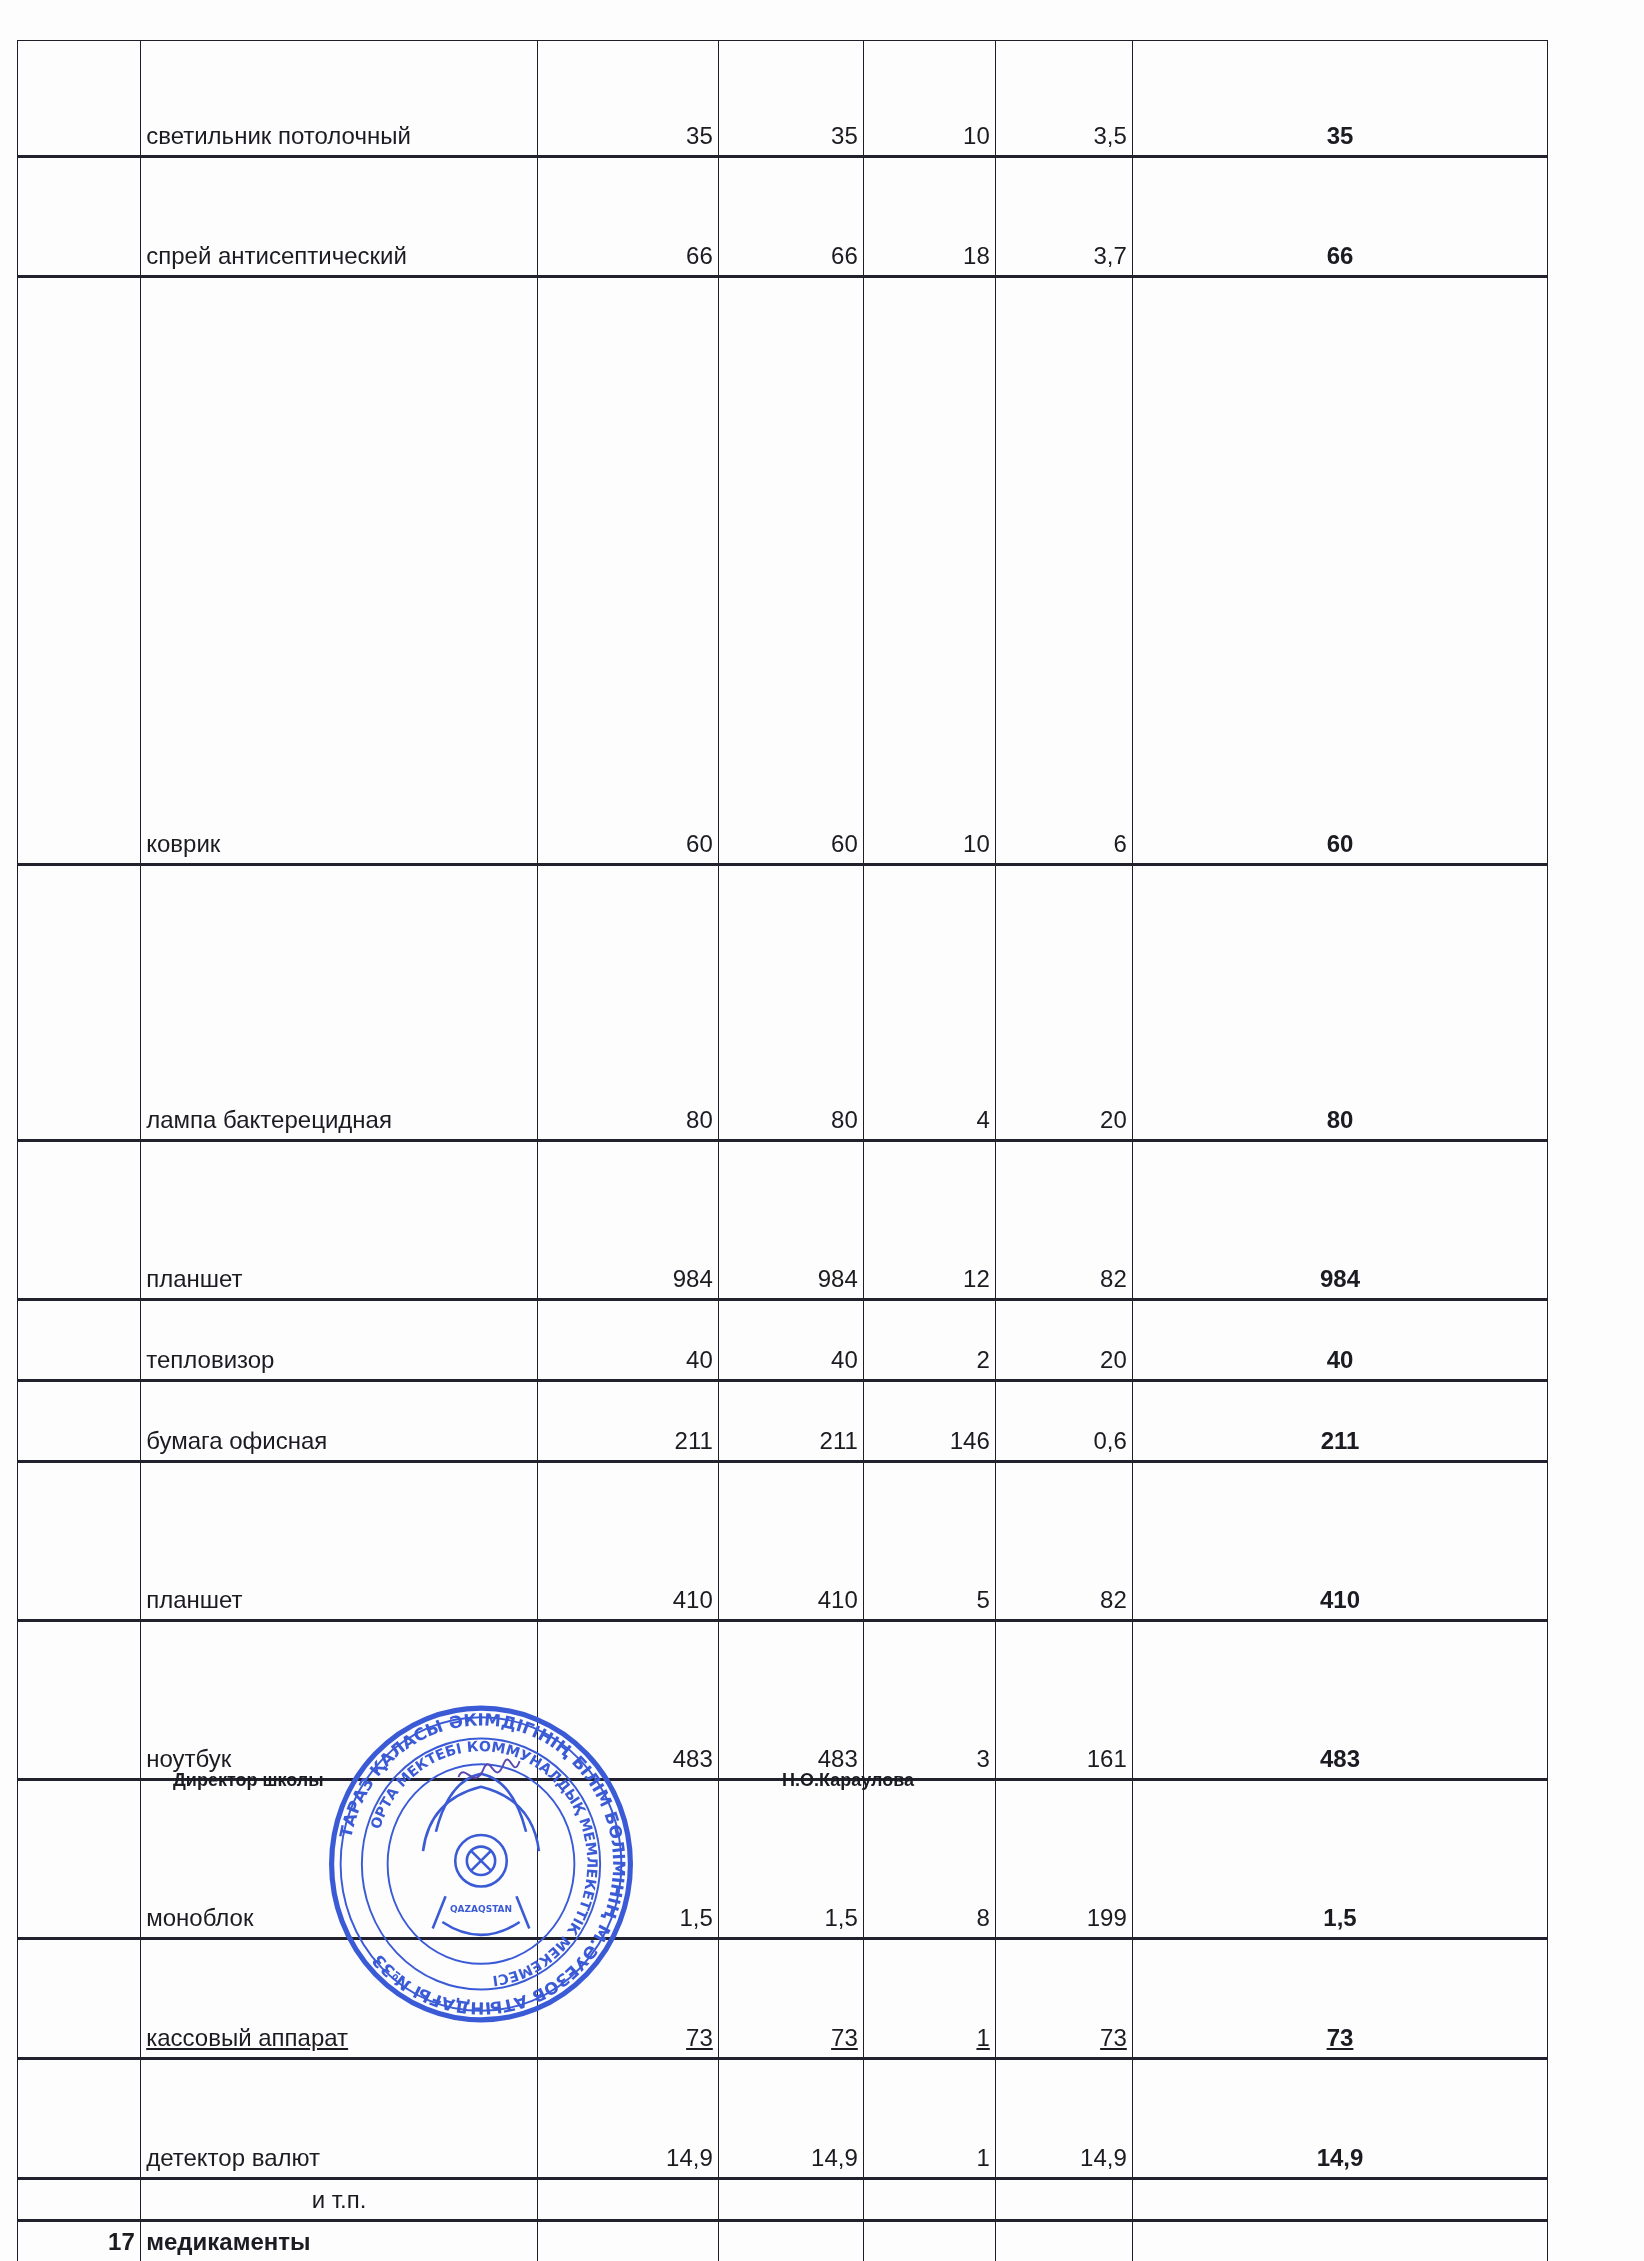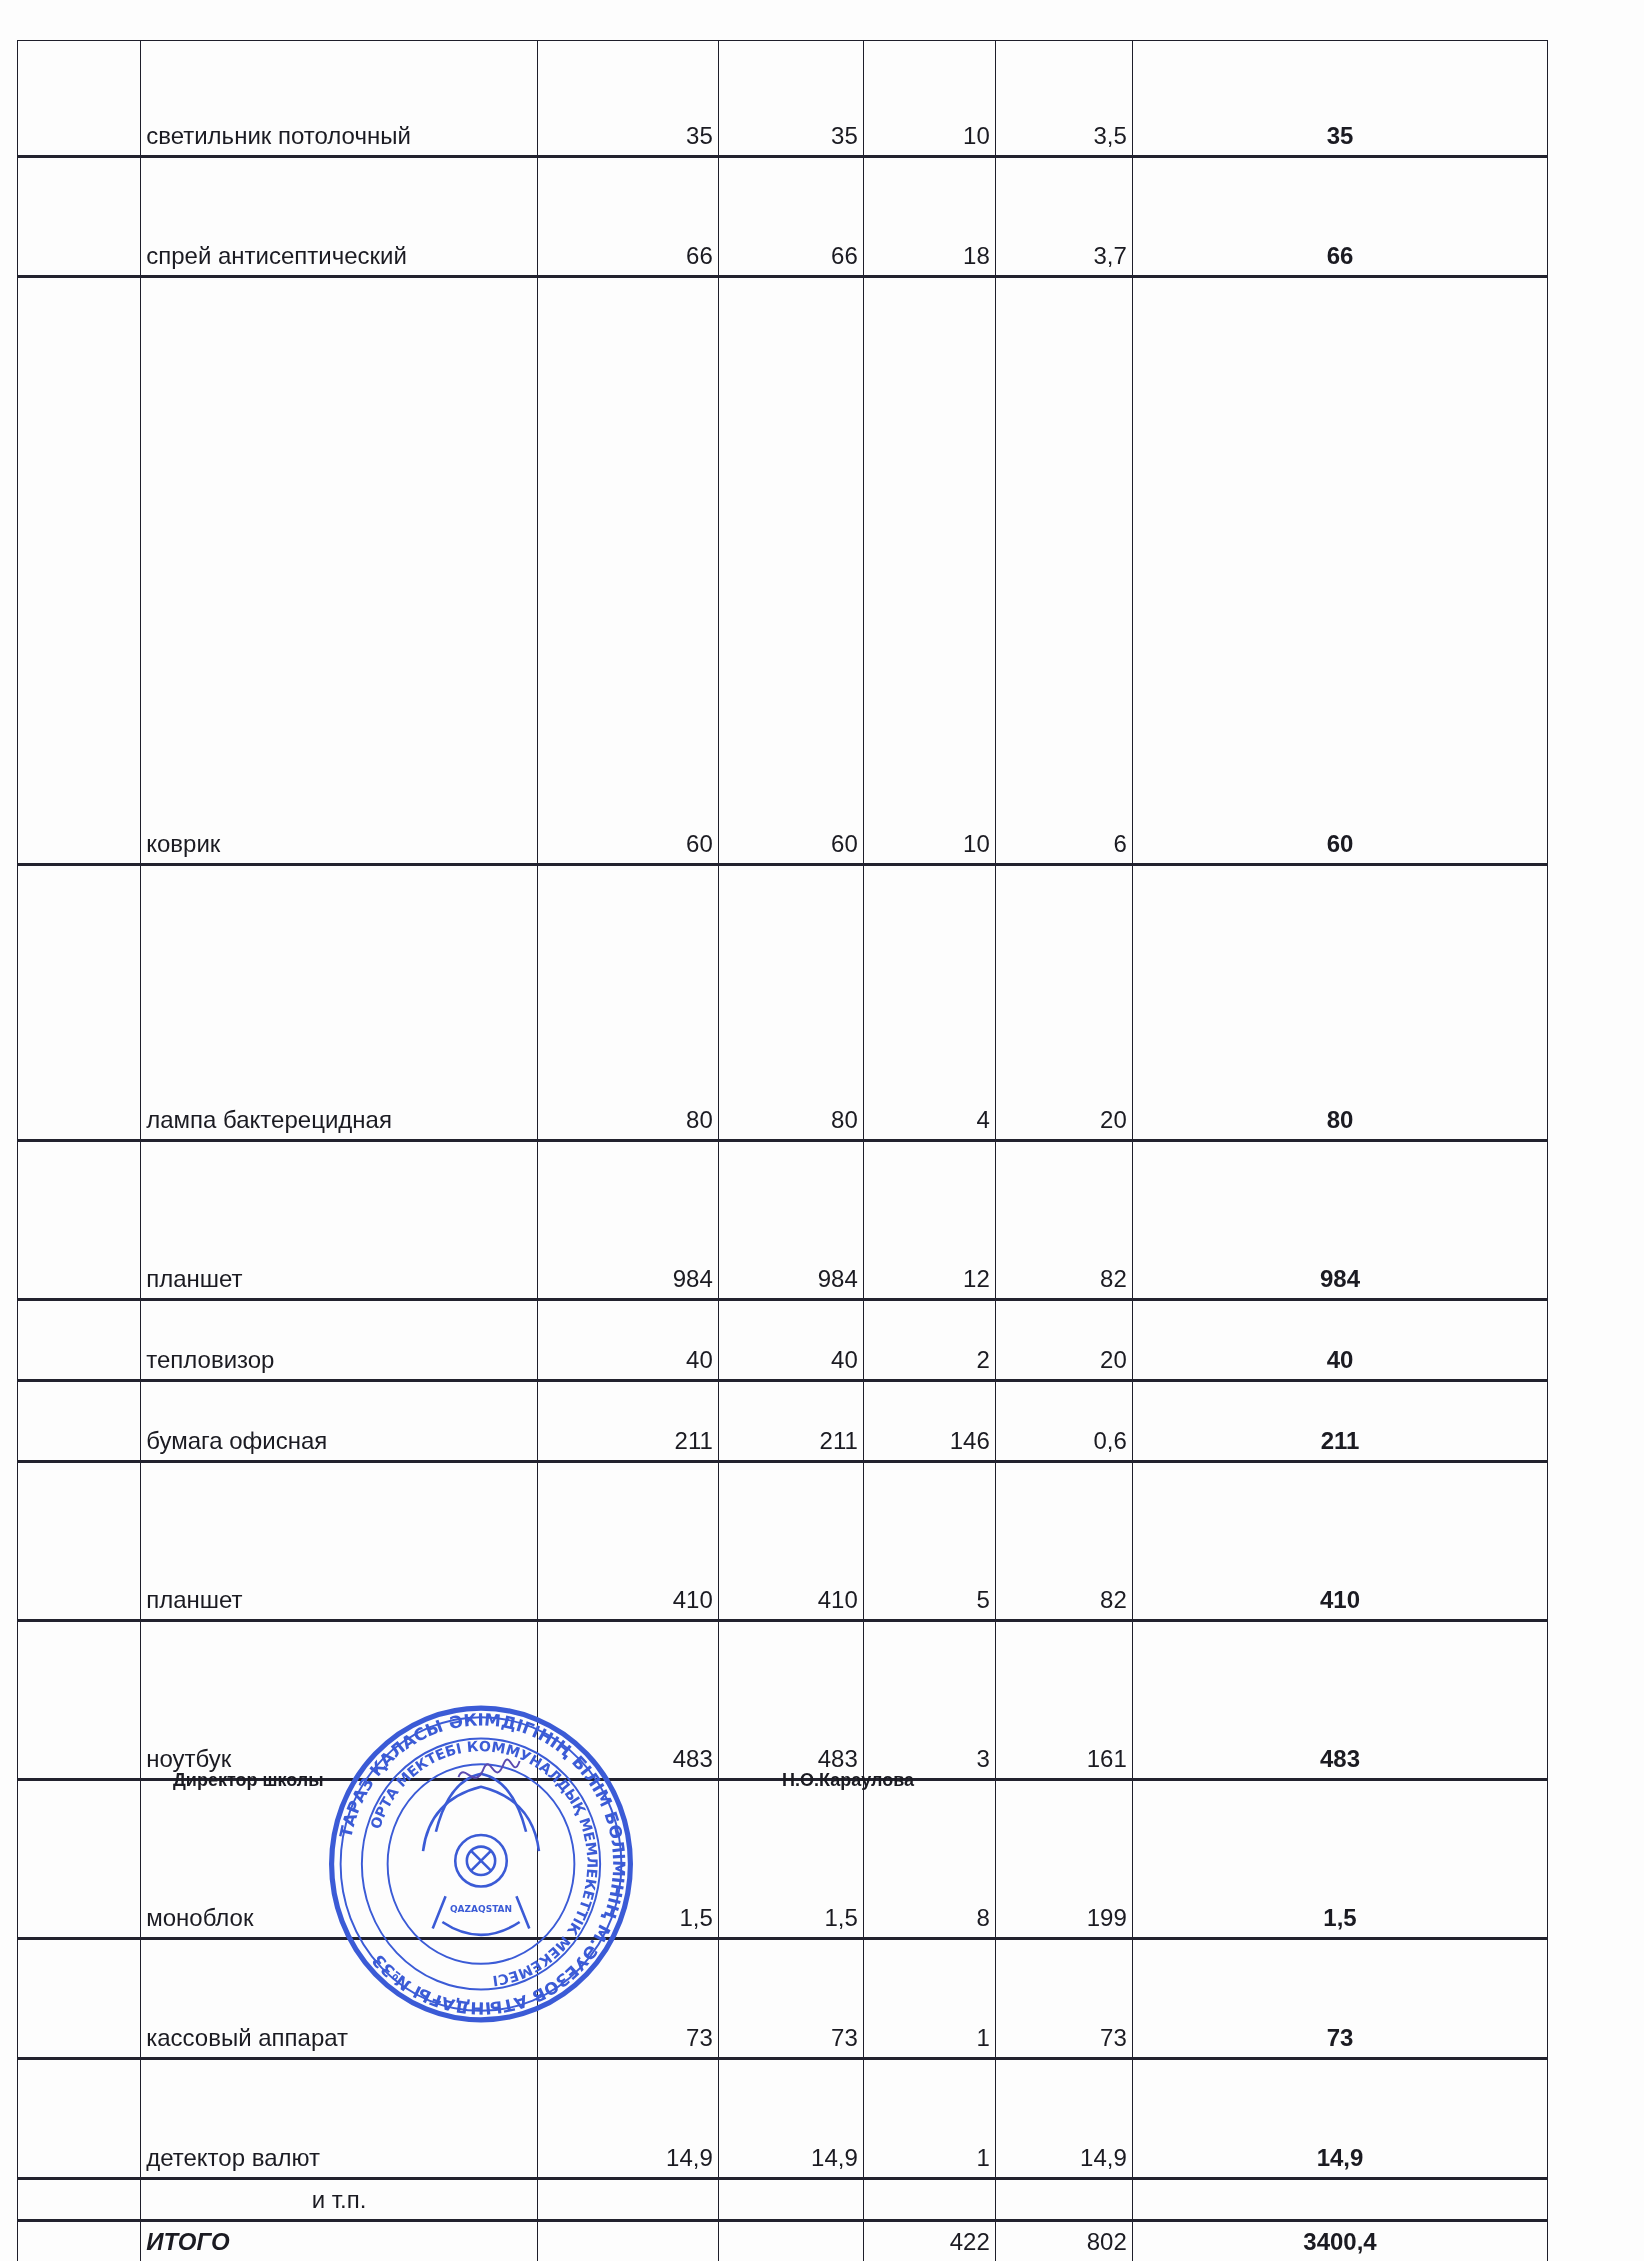--- a/index.html
+++ b/index.html
@@ -131,21 +131,21 @@
         <tr style="height: 116px;">
           <td class="idx"></td>
           <td>моноблок</td>
           <td class="num">1,5</td>
           <td class="num">1,5</td>
           <td class="num">8</td>
           <td class="num">199</td>
           <td class="bold-c">1,5</td>
           <td class="note">раздали мало обеспеченным детям</td>
         </tr>
-        <tr style="height: 77px;">
+        <tr style="height: 77px; text-decoration: underline;">
           <td class="idx"></td>
           <td>кассовый аппарат</td>
           <td class="num">73</td>
           <td class="num">73</td>
           <td class="num">1</td>
           <td class="num">73</td>
           <td class="bold-c">73</td>
           <td class="note">бухгалтеру для отчетов</td>
         </tr>
         <tr style="height: 77px;">
@@ -160,30 +160,20 @@
         </tr>
         <tr style="height: 39px; text-align: center;">
           <td></td>
           <td>и т.п.</td>
           <td></td>
           <td></td>
           <td></td>
           <td></td>
           <td></td>
           <td></td>
-        </tr>
-        <tr style="height: 39px;">
-          <td></td>
-          <td class="total-label">ИТОГО</td>
-          <td class="num"></td>
-          <td class="num"></td>
-          <td class="num">422</td>
-          <td class="num">802</td>
-          <td class="bold-c">3400,4</td>
-          <td class="note"></td>
         </tr>
         <tr style="height: 39px;">
           <td class="idx">17</td>
           <td class="section-label">медикаменты</td>
           <td></td>
           <td></td>
           <td></td>
           <td></td>
           <td></td>
           <td></td>

